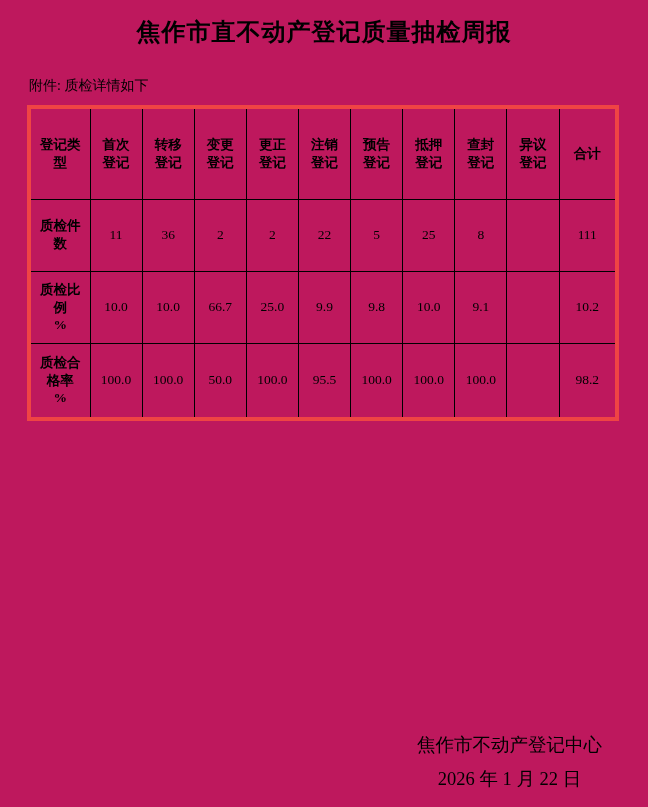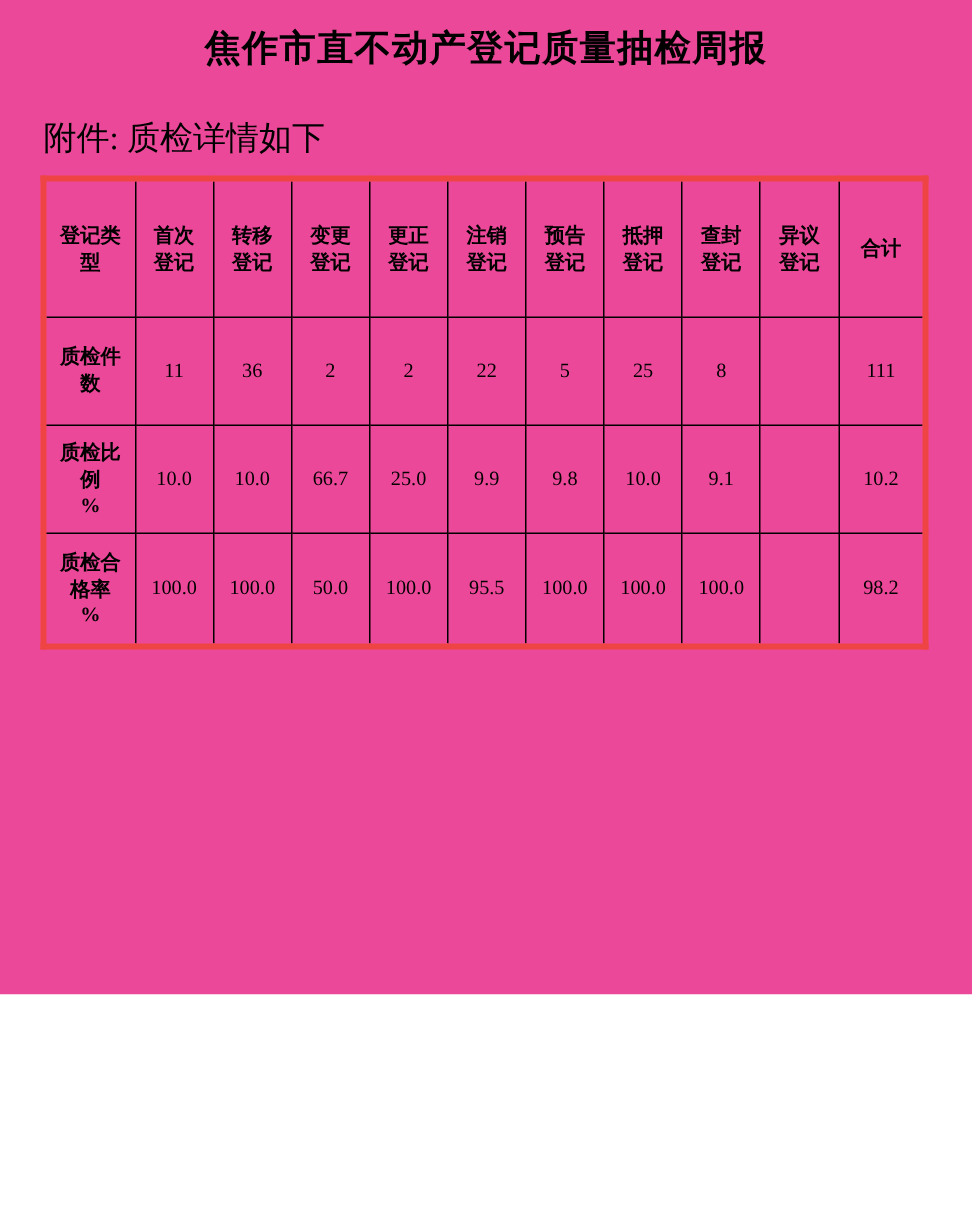--- a/index.html
+++ b/index.html
@@ -5,42 +5,42 @@
   html, body {
     margin: 0;
     padding: 0;
     background: #ffffff;
     color: #000000;
     font-family: "Liberation Serif", "DejaVu Serif", serif;
   }
   .page {
     position: relative;
     width: 648px;
-    height: 663px;
-    background: #ec4899;
+    height: 807px;
+    background: #be185d;
     overflow: hidden;
   }
   .doc-title {
     margin: 0;
     padding-top: 16px;
     text-align: center;
     font-size: 24px;
     font-weight: bold;
     letter-spacing: 1px;
   }
   .body-paragraph {
     margin: 16px 28px 0 27px;
     font-size: 18.5px;
     line-height: 37px;
     text-align: justify;
     text-indent: 2em;
   }
   .attachment-line {
     margin: 29px 0 0 29px;
-    font-size: 22px;
+    font-size: 14px;
   }
   table.report-table {
     margin: 10px 0 0 27px;
     width: 592px;
     border-collapse: collapse;
     table-layout: fixed;
     border: 4px solid #ef4444;
   }
   table.report-table th,
   table.report-table td {
@@ -161,15 +161,16 @@
           <td>100.0</td>
           <td>100.0</td>
           <td></td>
           <td>98.2</td>
         </tr>
       </tbody>
   </table>
 
   <div class="footer-block">
     <div>焦作市不动产登记中心</div>
+    <div>2026 年 1 月 22 日</div>
   </div>
 
 </div>
 
 </body></html>

